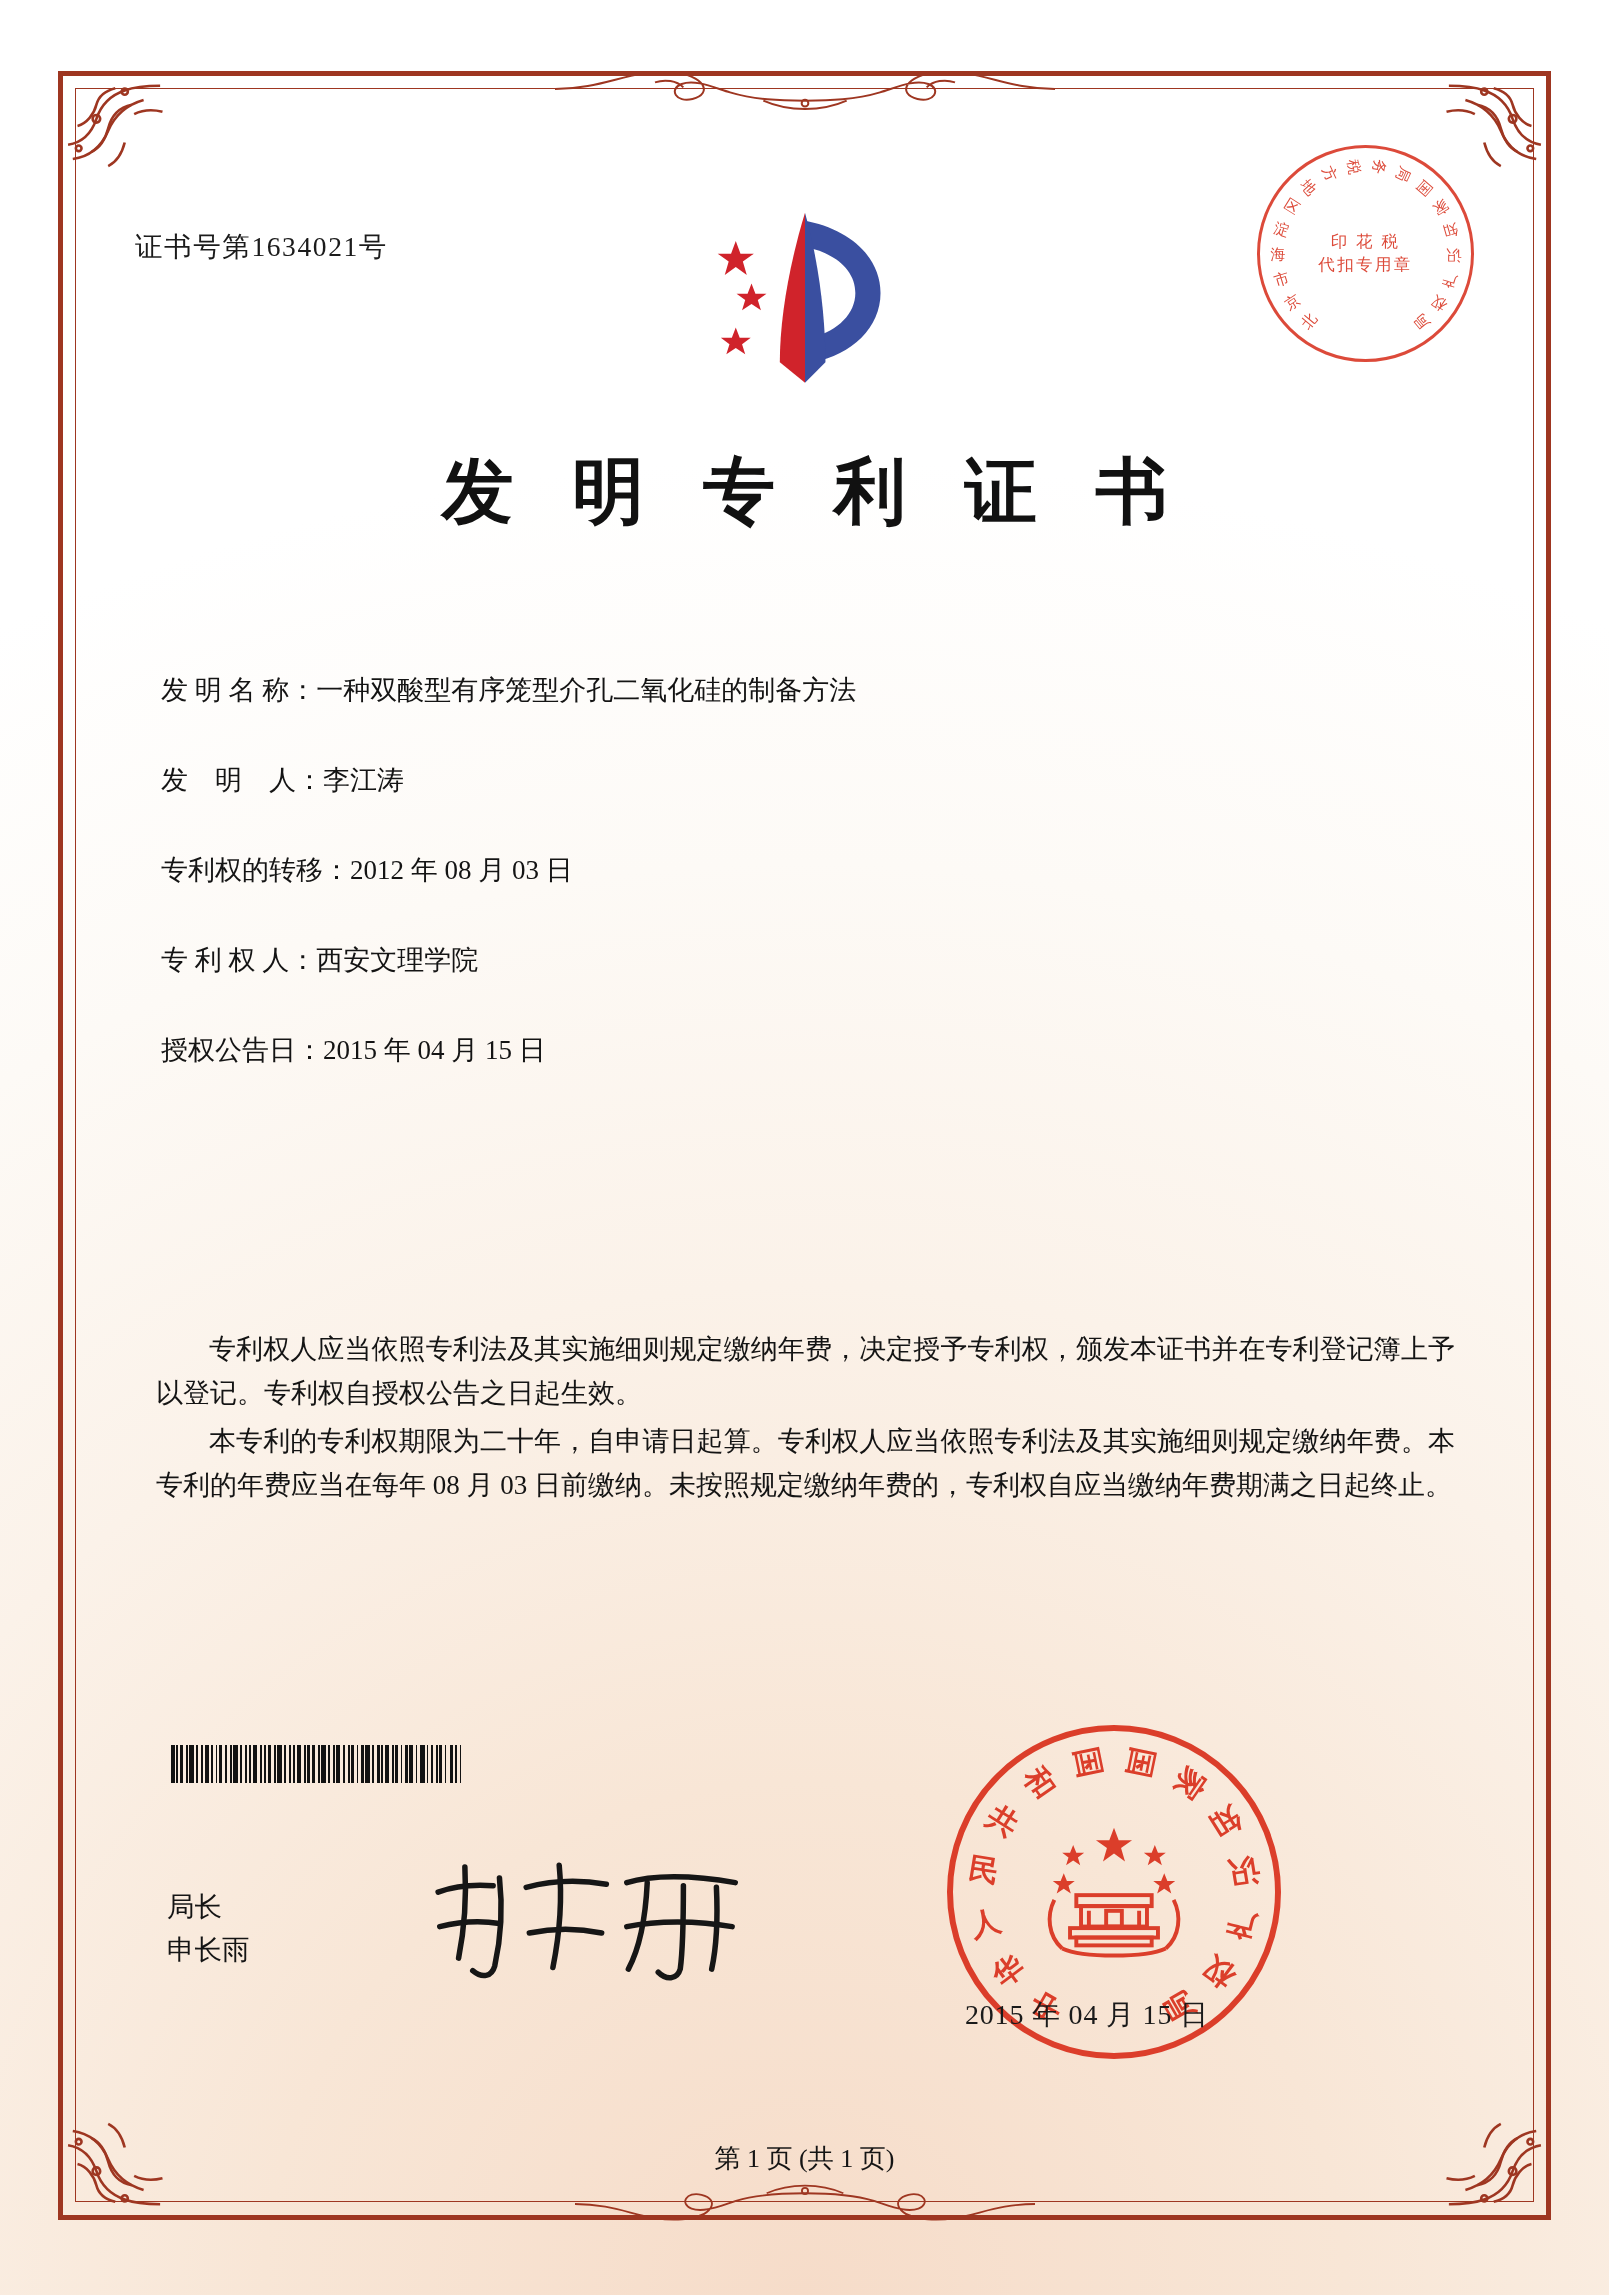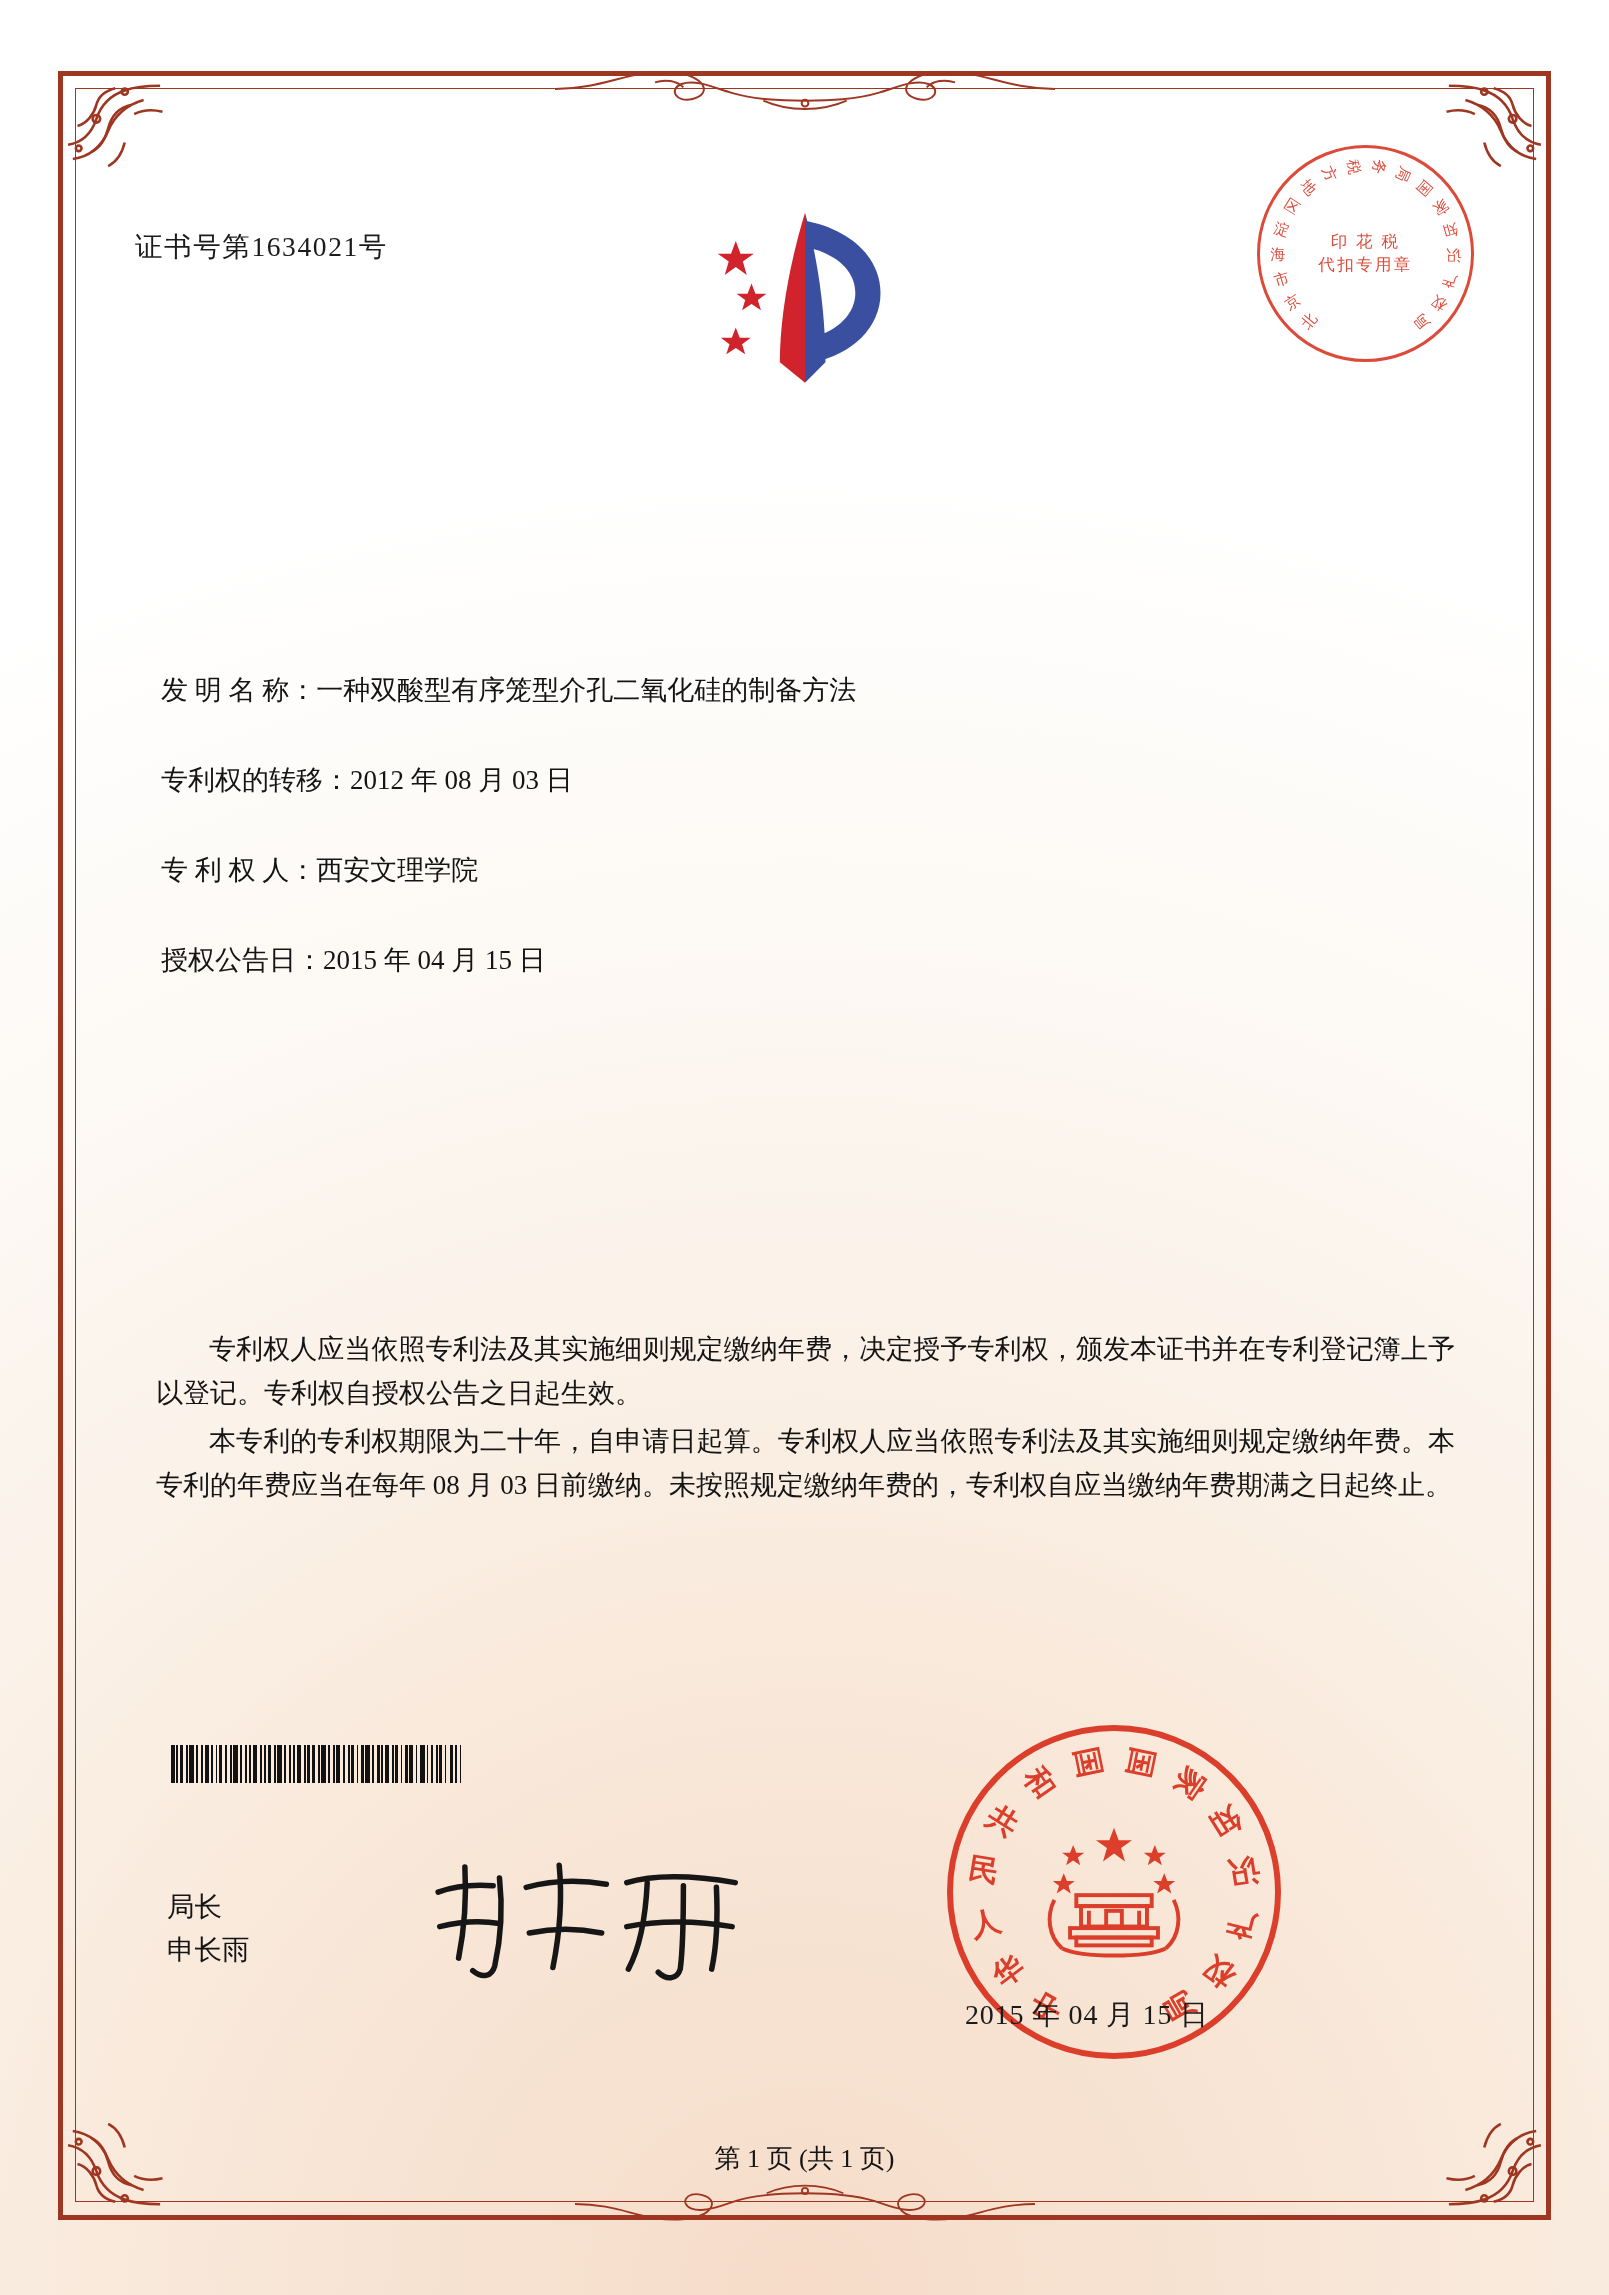--- a/index.html
+++ b/index.html
@@ -393,24 +393,28 @@
         <span style="transform: rotate(107.059deg) translate(0px, -88px) rotate(90deg) translate(-50%, -50%);">产</span>
         <span style="transform: rotate(123.529deg) translate(0px, -88px) rotate(90deg) translate(-50%, -50%);">权</span>
         <span style="transform: rotate(140deg) translate(0px, -88px) rotate(90deg) translate(-50%, -50%);">局</span>
       </div>
     <div class="center-lines">
       <div>印 花 税</div>
       <div>代扣专用章</div>
     </div>
   </div>
 
+  <div class="doc-title">发 明 专 利 证 书</div>
 
   <div class="fields">
     <div class="field-row">
       <span class="field-label">发 明 名 称：</span><span class="field-value">一种双酸型有序笼型介孔二氧化硅的制备方法</span>
+    </div>
+    <div class="field-row">
+      <span class="field-label">发　明　人：</span><span class="field-value">李江涛</span>
     </div>
     <div class="field-row">
       <span class="field-label">专利权的转移：</span><span class="field-value">2012 年 08 月 03 日</span>
     </div>
     <div class="field-row">
       <span class="field-label">专 利 权 人：</span><span class="field-value">西安文理学院</span>
     </div>
     <div class="field-row">
       <span class="field-label">授权公告日：</span><span class="field-value">2015 年 04 月 15 日</span>
     </div>

